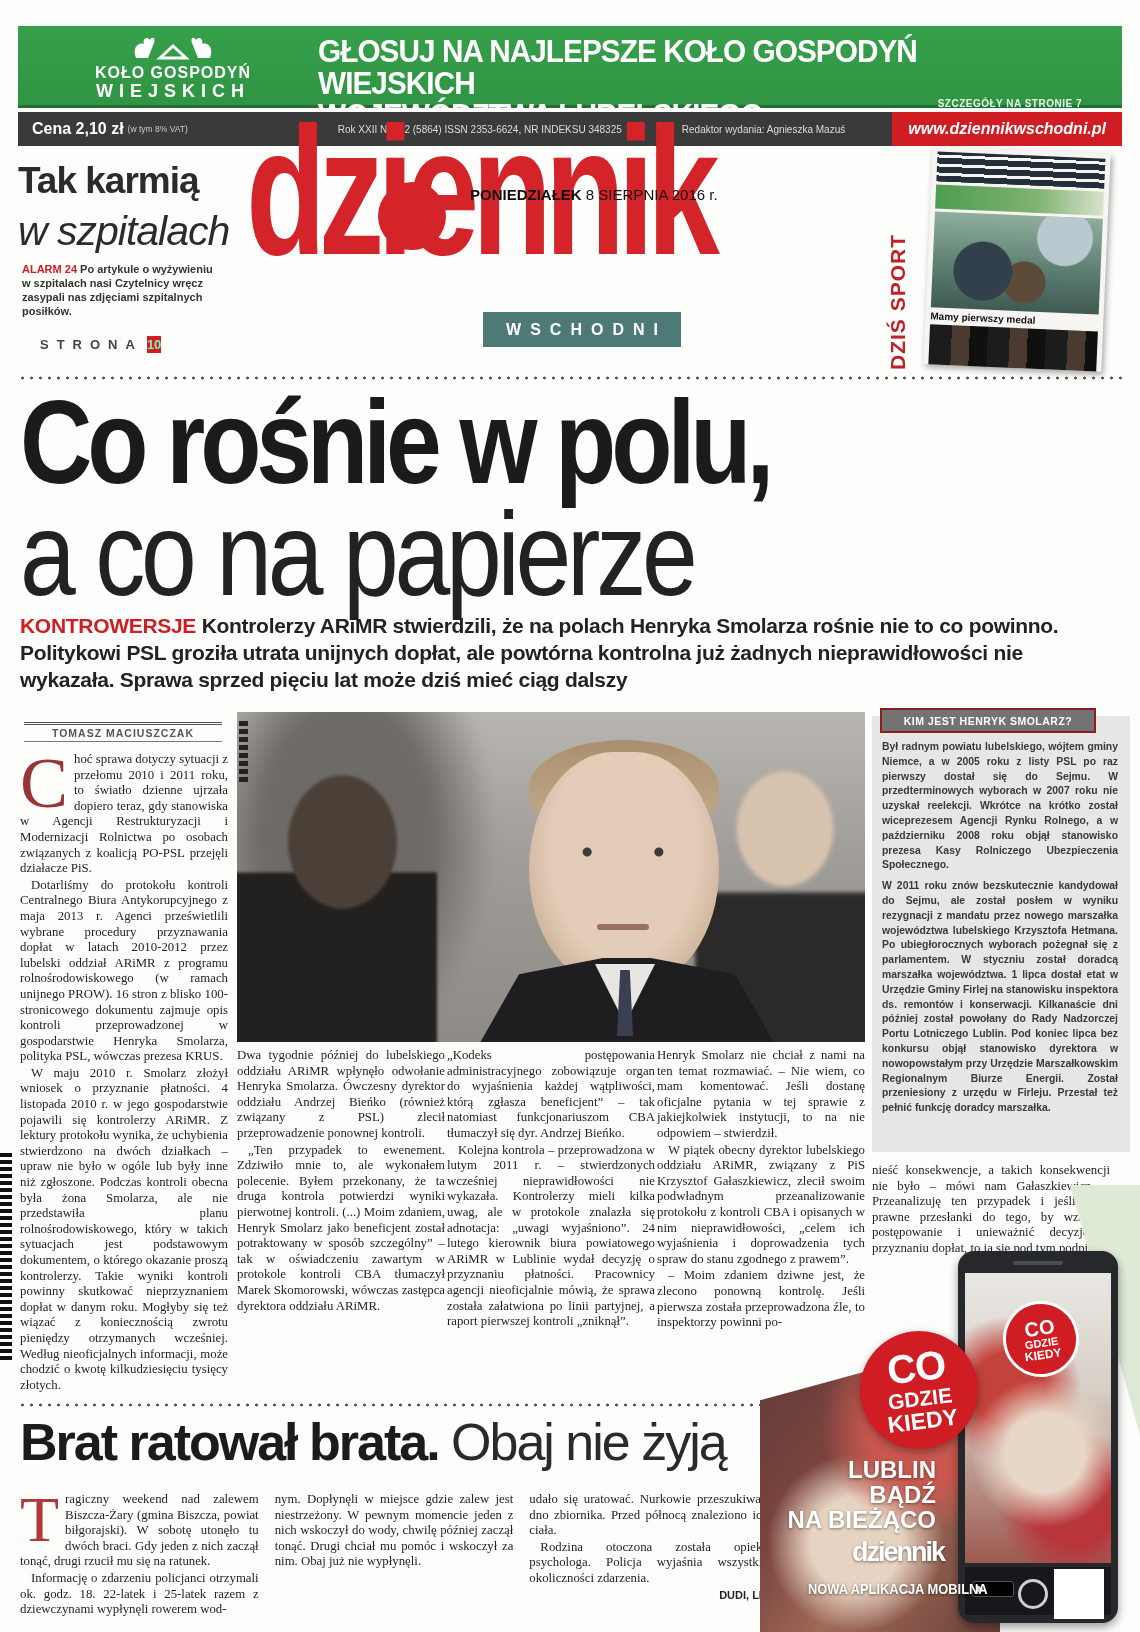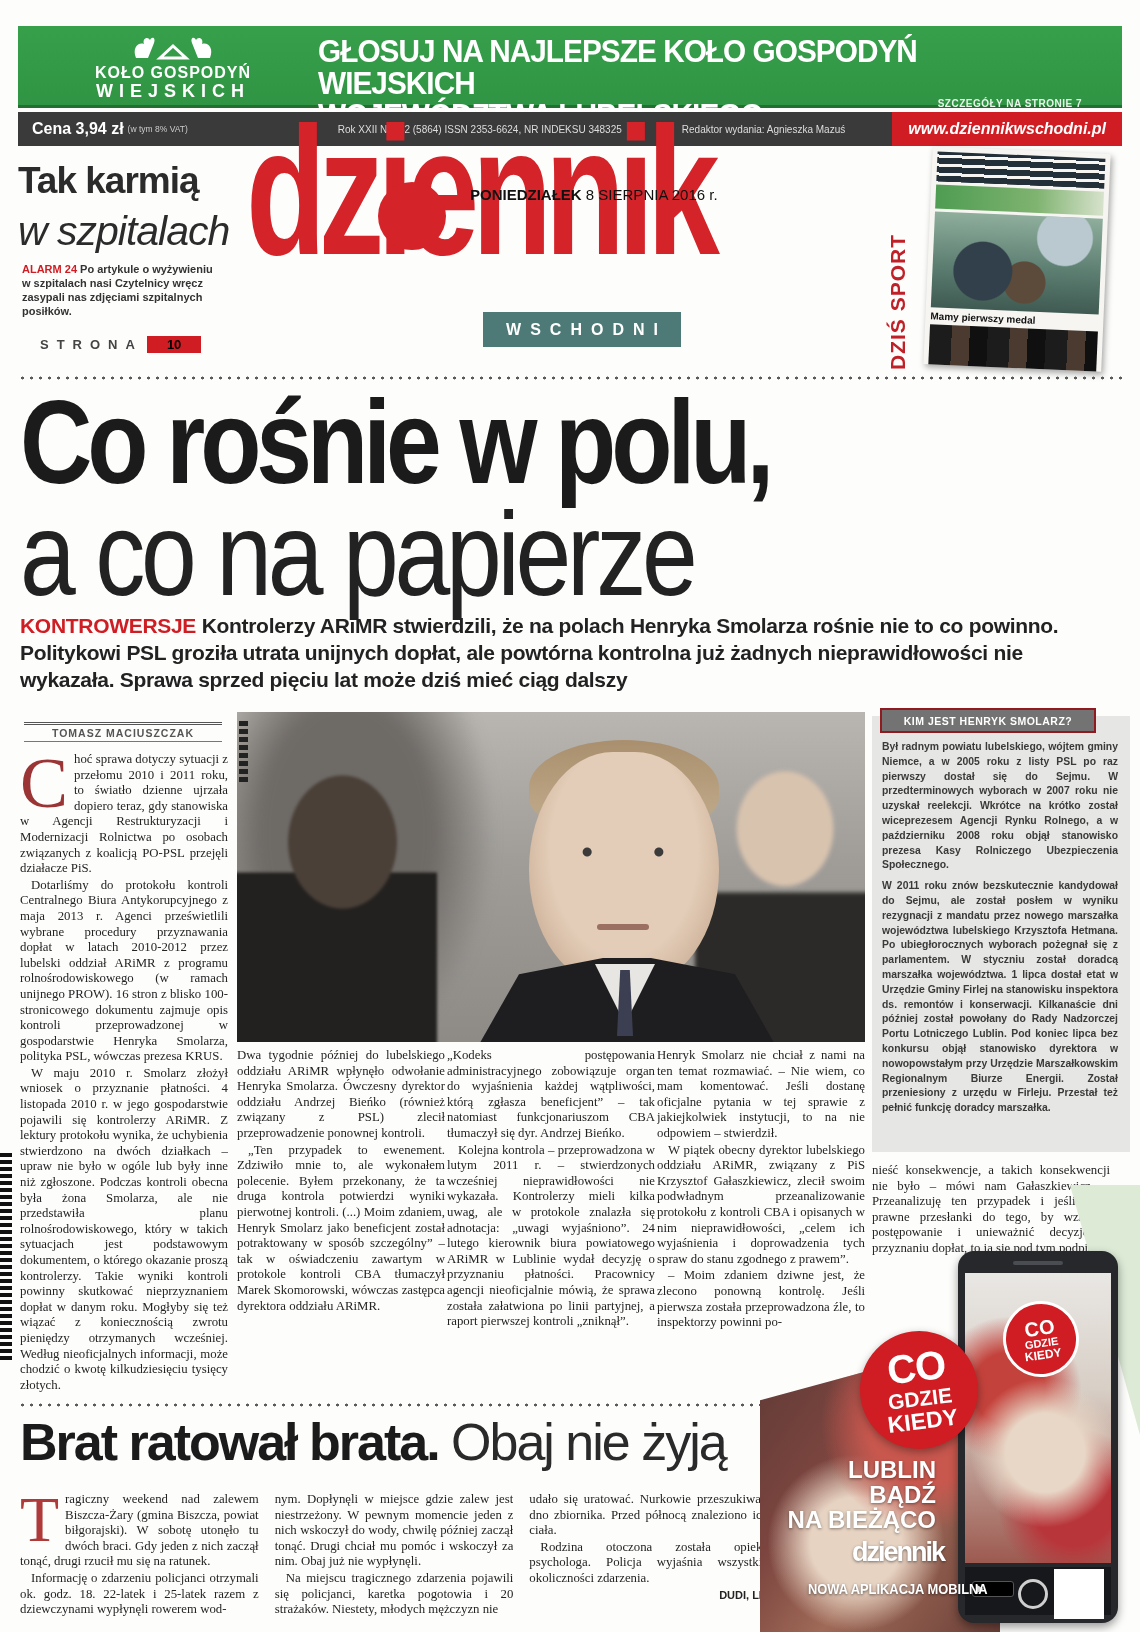--- a/index.html
+++ b/index.html
@@ -28,21 +28,21 @@
   .site-box{margin-left:auto;height:34px;background:#cf1d23;color:#fff;display:flex;align-items:center;
       padding:0 16px;font-weight:bold;font-size:16px;font-style:italic;letter-spacing:0;}
 
   
   .teaser-title1{left:18px;top:160px;font-size:37px;font-weight:bold;letter-spacing:-1px;color:#2b2b2b;}
   .teaser-title2{left:18px;top:208px;font-size:41px;font-weight:normal;letter-spacing:-1px;color:#2b2b2b;font-style:italic;}
   .teaser-alarm{left:22px;top:262px;width:200px;font-size:11px;line-height:14px;color:#333;font-weight:bold;}
   .alarm-label{color:#cf1d23;}
   .teaser-page{left:40px;top:336px;font-size:13px;font-weight:bold;letter-spacing:8px;color:#444;
       display:flex;align-items:center;}
-  .page-num{background:#cf1d23;color:#000000;letter-spacing:0;padding:1px 20px;margin-left:4px;font-size:13px;}
+  .page-num{background:#cf1d23;color:#86efac;letter-spacing:0;padding:1px 0;margin-left:4px;font-size:13px;}
 
   .mast-date{left:470px;top:186px;font-size:15px;color:#111;white-space:nowrap;}
   .mast-date b{font-weight:bold;}
   .logo-wrap{left:246px;top:158px;width:640px;height:210px;}
   .logo-text{position:absolute;left:0;top:-58px;font-size:182px;font-weight:bold;color:#d5232a;
       letter-spacing:-10px;transform:scaleX(.72);transform-origin:left top;line-height:1;
       font-family:"Liberation Sans",sans-serif;}
   .logo-dot{position:absolute;left:132px;top:24px;width:68px;height:68px;border-radius:50%;background:#d5232a;}
   .logo-sub{left:483px;top:312px;width:198px;height:35px;background:#4d7a77;color:#fff;display:flex;
       align-items:center;justify-content:center;font-size:16px;font-weight:bold;letter-spacing:9px;padding-left:9px;box-sizing:border-box;}
@@ -205,21 +205,21 @@
       <span class="kgw-l2">WIEJSKICH</span>
     </div>
     <div class="abs banner-head">
       <div>GŁOSUJ NA NAJLEPSZE KOŁO GOSPODYŃ WIEJSKICH</div>
       <div>WOJEWÓDZTWA LUBELSKIEGO</div>
     </div>
     <div class="abs banner-details">SZCZEGÓŁY NA STRONIE 7</div>
   </div>
 
   <div class="abs info-bar">
-    <span class="price">Cena 3,94 zł</span>
+    <span class="price">Cena 2,10 zł</span>
     <span class="price-note">(w tym 8% VAT)</span>
     <span class="issue">Rok XXII Nr 162 (5864) ISSN 2353-6624, NR INDEKSU 348325</span>
     <span class="editor">Redaktor wydania: Agnieszka Mazuś</span>
     <span class="site-box">www.dziennikwschodni.pl</span>
   </div>
 
   <div class="abs teaser-title1">Tak karmią</div>
   <div class="abs teaser-title2">w szpitalach</div>
   <div class="abs teaser-alarm">
     <span class="alarm-label">ALARM 24 </span><span>Po artykule o wyżywieniu w szpitalach nasi Czytelnicy wręcz zasypali nas zdjęciami szpitalnych posiłków.</span>
@@ -317,21 +317,20 @@
   </div>
 
   <div class="abs bottom-cols body-col serif">
     <div class="c">
       <span class="dropcap2">T</span>
       <p class="noind">ragiczny weekend nad zalewem Biszcza-Żary (gmina Biszcza, powiat biłgorajski). W sobotę utonęło tu dwóch braci. Gdy jeden z nich zaczął tonąć, drugi rzucił mu się na ratunek.</p>
       <p>Informację o zdarzeniu policjanci otrzymali ok. godz. 18. 22-latek i 25-latek razem z dziewczynami wypłynęli rowerem wod-</p>
     </div>
     <div class="c">
       <p class="noind">nym. Dopłynęli w miejsce gdzie zalew jest niestrzeżony. W pewnym momencie jeden z nich wskoczył do wody, chwilę później zaczął tonąć. Drugi chciał mu pomóc i wskoczył za nim. Obaj już nie wypłynęli.</p>
-      <p>Na miejscu tragicznego zdarzenia pojawili się policjanci, karetka pogotowia i 20 strażaków. Niestety, młodych mężczyzn nie</p>
     </div>
     <div class="c">
       <p class="noind">udało się uratować. Nurkowie przeszukiwali dno zbiornika. Przed północą znaleziono ich ciała.</p>
       <p>Rodzina otoczona została opieką psychologa. Policja wyjaśnia wszystkie okoliczności zdarzenia.</p>
       <div class="byline2">DUDI, LM</div>
     </div>
   </div>
 
   <div class="abs app-ad">
     <div class="ad-green"></div>

